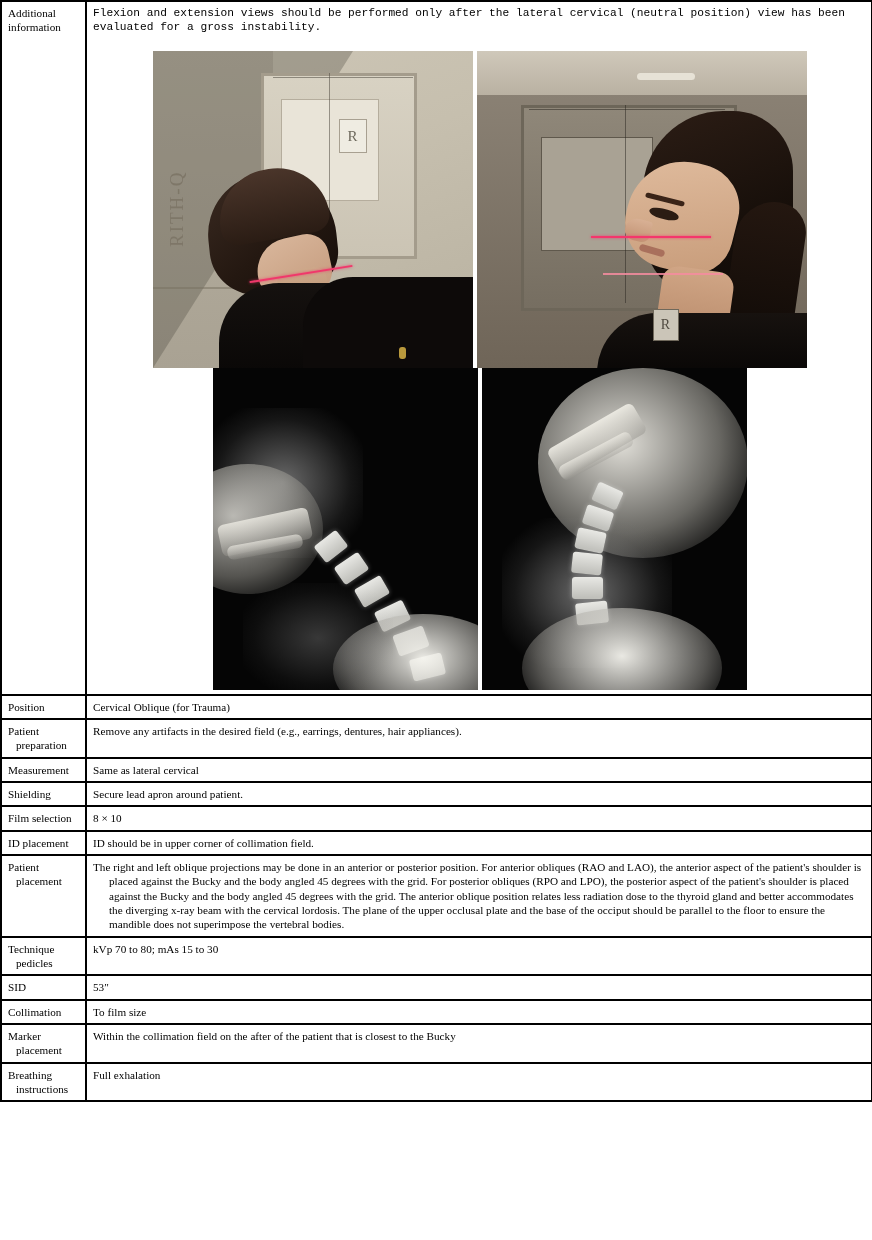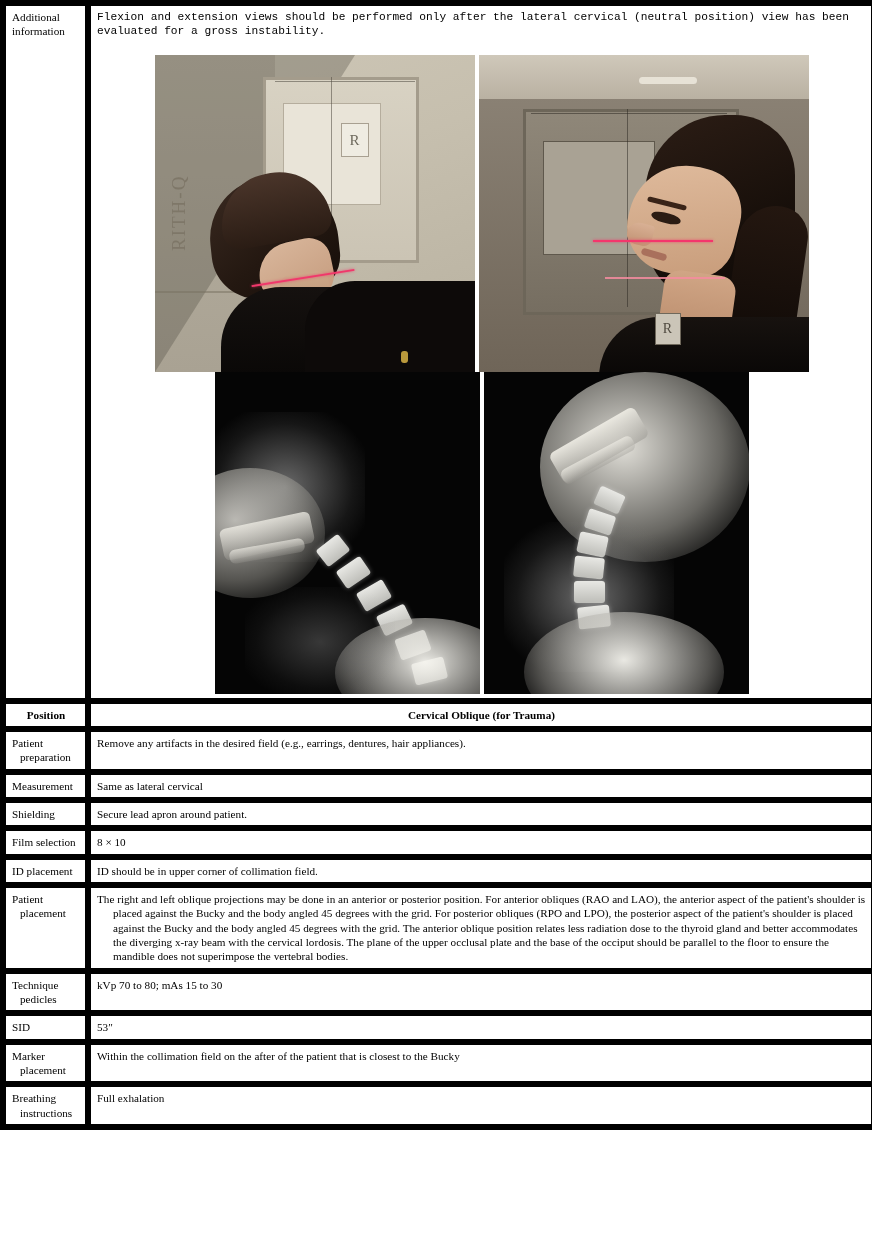--- a/index.html
+++ b/index.html
@@ -21,21 +21,21 @@
     box-sizing: border-box;
     overflow: hidden;
   }
   table.doc {
     width: 871px;
     border-collapse: collapse;
     table-layout: fixed;
     margin: 0;
   }
   table.doc td {
-    border: 6px solid #000000;
+    border: 2px solid #000000;
     vertical-align: top;
     padding: 4px 5px 4px 6px;
     font-size: 11.2px;
     line-height: 1.28;
   }
   col.label { width: 85px; }
   col.value { width: 786px; }
 
   td.label-cell {
     font-size: 11.2px;
@@ -59,21 +59,21 @@
 
   td.value-cell {
     font-size: 11.2px;
     line-height: 1.3;
   }
   .hang {
     display: block;
     padding-left: 16px;
     text-indent: -16px;
   }
-  .bold { font-weight: bold; text-align: center; }
+  .bold { font-weight: normal; }
 
   
   .addinfo-text {
     margin: 0 0 0 0;
     padding: 0;
     font-family: Liberation Mono, monospace;
   }
   .figure-wrap {
     margin-top: 16px;
     width: 100%;
@@ -478,20 +478,24 @@
         </td>
         <td class="value-cell">kVp 70 to 80; mAs 15 to 30</td>
       </tr>
 
       <tr>
         <td class="label-cell">SID</td>
         <td class="value-cell">53″</td>
       </tr>
 
 
+      <tr>
+        <td class="label-cell">Collimation</td>
+        <td class="value-cell">To film size</td>
+      </tr>
 
       <tr>
         <td class="label-cell">
           <span class="lbl">Marker</span>
           <span class="lbl" style="padding-left:8px;">placement</span>
         </td>
         <td class="value-cell">Within the collimation field on the after of the patient that is closest to the Bucky</td>
       </tr>
 
       <tr>

